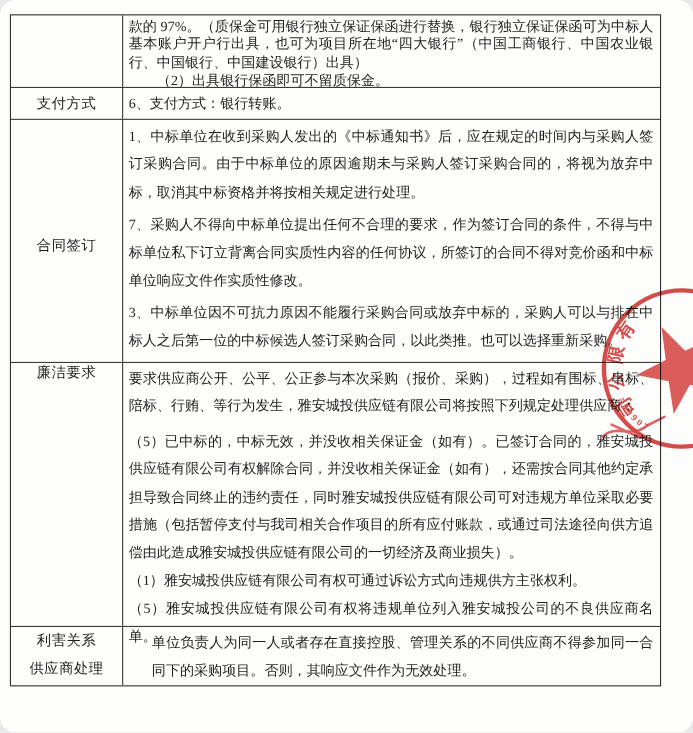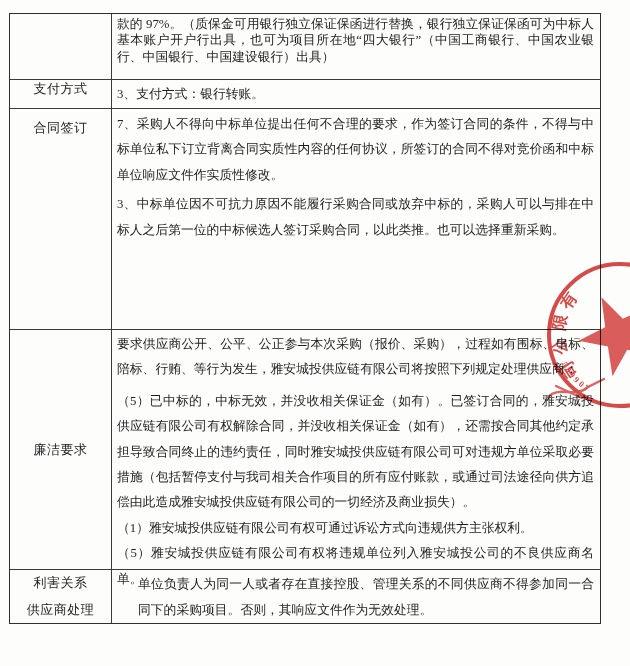--- a/index.html
+++ b/index.html
@@ -5,20 +5,21 @@
   * { margin:0; padding:0; box-sizing:border-box; }
   html,body { background:#e9e9e9; }
   .page {
     position:relative;
     width:630px; height:666px;
     background:#fdfdfc;
     overflow:hidden;
     font-family:"Liberation Serif","DejaVu Serif",serif;
     color:#1e1e1e;
     margin:0 auto;
+    border-radius:14px;
   }
   .doc-table {
     position:absolute; left:9px; top:13px;
     width:592px;
     border:1.5px solid #2f2f2f;
   }
   .row { display:flex; border-bottom:1px solid #3a3a3a; }
   .row:last-child { border-bottom:none; }
   .label-cell {
     width:102px; flex:0 0 102px;
@@ -37,37 +38,37 @@
     text-align:justify;
     text-justify:inter-ideograph;
   }
   
   .r1 { height:66px; }
   .r1 .content-cell { padding-top:2px; }
   .r1 .content-cell p { line-height:16.4px; }
   .r1 .content-cell p.indent-2 { text-indent:2em; }
   
   .r2 { height:29px; }
-  .r2 .label-cell { }
+  .r2 .label-cell { align-items:center; }
   .r2 .content-cell { display:flex; align-items:center; }
   .r2 .content-cell p { line-height:16px; }
   
   .r3 { height:221px; }
-  .r3 .label-cell { align-items:flex-start; padding-top:6px; line-height:25px; }
+  .r3 .label-cell { align-items:center; padding-top:6px; line-height:25px; }
   .r3 .content-cell { padding-top:3px; }
   .r3 .content-cell p { line-height:25.4px; margin-bottom:4px; }
   
   .r4 { height:240px; }
-  .r4 .label-cell { align-items:center; }
+  .r4 .label-cell { }
   .r4 .content-cell { padding-top:2px; }
   .r4 .content-cell p { line-height:25.4px; }
   .r4 .content-cell p:first-child { margin-bottom:6px; }
   
   .r5 { height:53px; }
-  .r5 .label-cell { align-items:center; line-height:26.4px; padding-top:0; }
+  .r5 .label-cell { align-items:flex-start; line-height:26.4px; padding-top:0;font-family:Liberation Mono, monospace; }
   .r5 .content-cell p { line-height:26.4px; padding-top:1px;margin-left:21px; }
   
   .seal {
     position:absolute; left:532px; top:258px;
     width:98px; height:158px;
     mix-blend-mode:multiply;
     opacity:0.92;
     pointer-events:none;
   }
   .seal text { font-family:"Liberation Serif","DejaVu Serif",serif; }
@@ -76,33 +77,35 @@
 <body>
 
 <div class="page">
 
   <div class="doc-table">
 
     <div class="row r1">
       <div class="label-cell"><span></span></div>
       <div class="content-cell">
         <p>款的 97%。（质保金可用银行独立保证保函进行替换，银行独立保证保函可为中标人基本账户开户行出具，也可为项目所在地“四大银行”（中国工商银行、中国农业银行、中国银行、中国建设银行）出具）</p>
+        <p class="indent-2">（2）出具银行保函即可不留质保金。</p>
       </div>
     </div>
 
     <div class="row r2">
       <div class="label-cell"><span>支付方式</span></div>
       <div class="content-cell">
-        <p>3、支付方式：银行转账。</p>
+        <p>6、支付方式：银行转账。</p>
       </div>
     </div>
 
     <div class="row r3">
       <div class="label-cell"><span>合同签订</span></div>
       <div class="content-cell">
+        <p>1、中标单位在收到采购人发出的《中标通知书》后，应在规定的时间内与采购人签订采购合同。由于中标单位的原因逾期未与采购人签订采购合同的，将视为放弃中标，取消其中标资格并将按相关规定进行处理。</p>
         <p>7、采购人不得向中标单位提出任何不合理的要求，作为签订合同的条件，不得与中标单位私下订立背离合同实质性内容的任何协议，所签订的合同不得对竞价函和中标单位响应文件作实质性修改。</p>
         <p>3、中标单位因不可抗力原因不能履行采购合同或放弃中标的，采购人可以与排在中标人之后第一位的中标候选人签订采购合同，以此类推。也可以选择重新采购。</p>
       </div>
     </div>
 
     <div class="row r4">
       <div class="label-cell"><span>廉洁要求</span></div>
       <div class="content-cell">
         <p>要求供应商公开、公平、公正参与本次采购（报价、采购），过程如有围标、串标、陪标、行贿、等行为发生，雅安城投供应链有限公司将按照下列规定处理供应商：</p>
         <p>（5）已中标的，中标无效，并没收相关保证金（如有）。已签订合同的，雅安城投供应链有限公司有权解除合同，并没收相关保证金（如有），还需按合同其他约定承担导致合同终止的违约责任，同时雅安城投供应链有限公司可对违规方单位采取必要措施（包括暂停支付与我司相关合作项目的所有应付账款，或通过司法途径向供方追偿由此造成雅安城投供应链有限公司的一切经济及商业损失）。</p>

